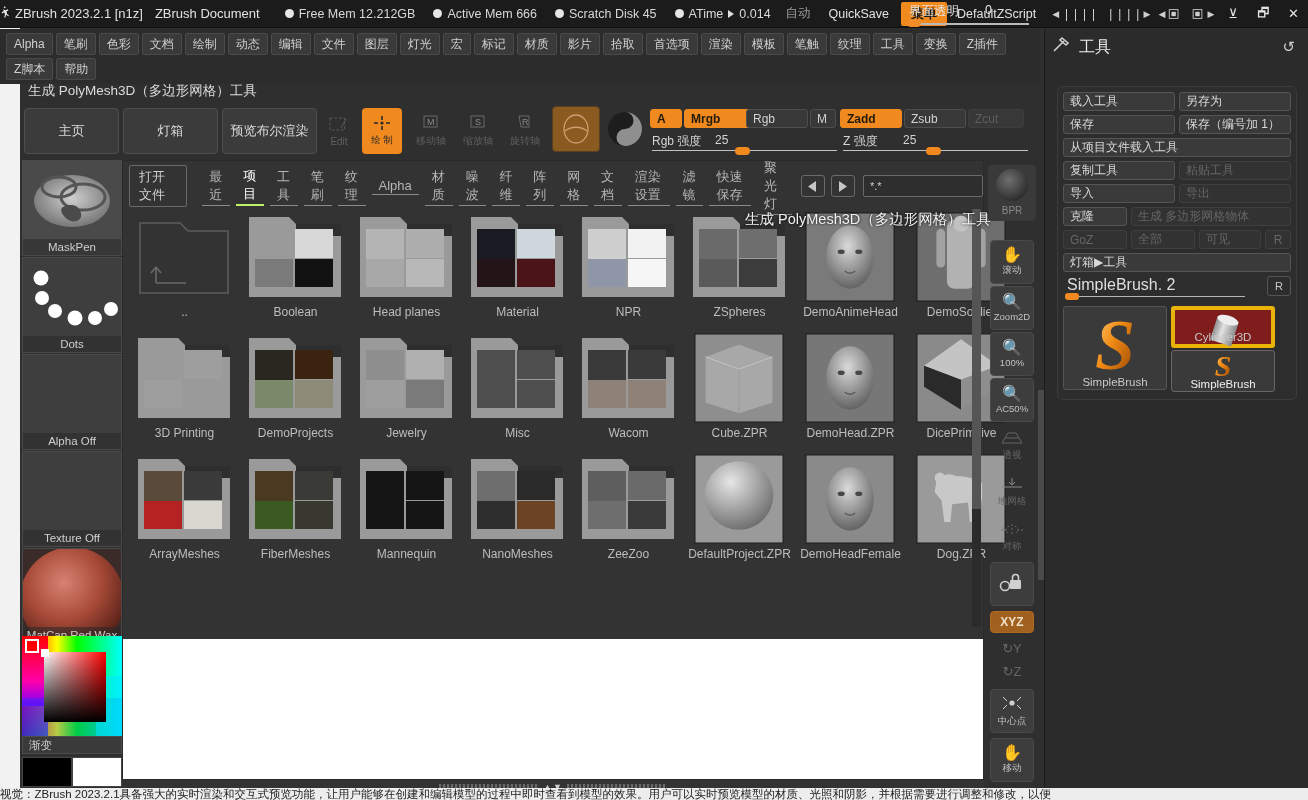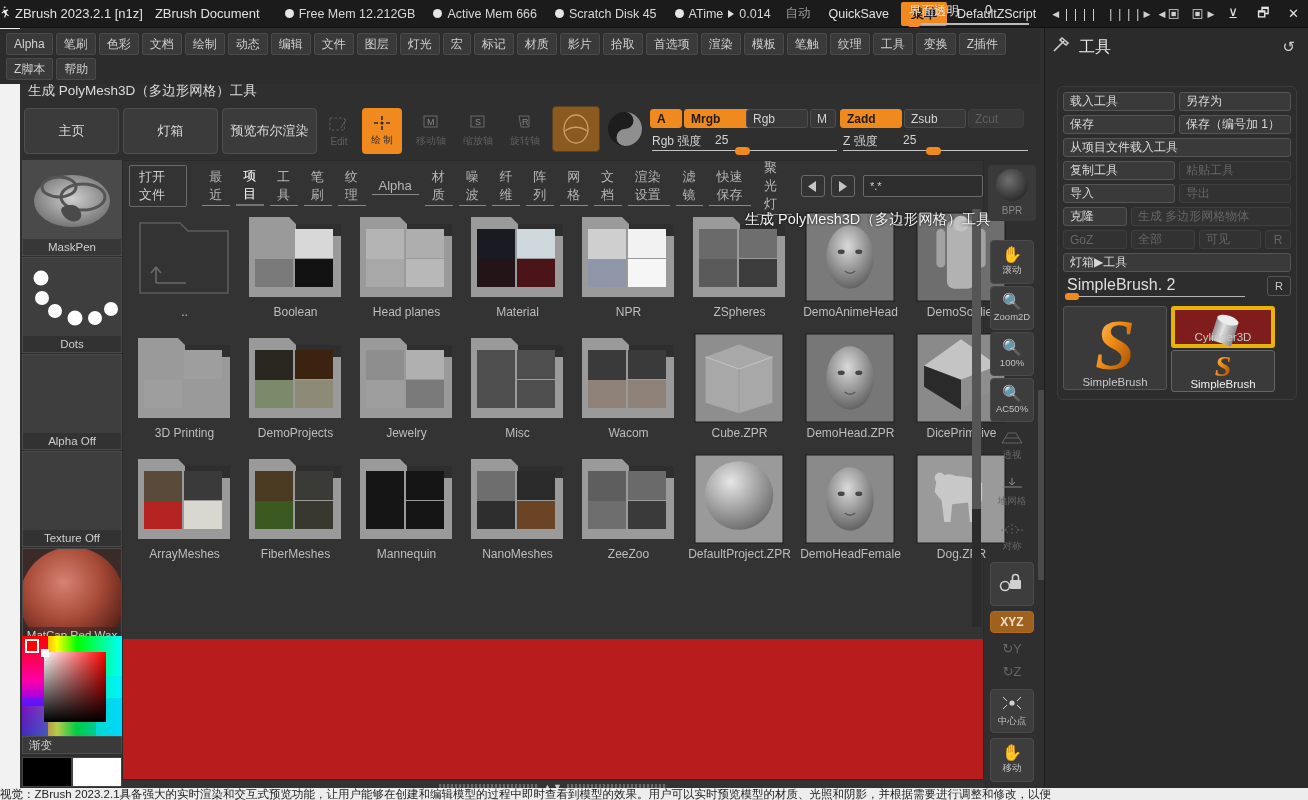--- a/index.html
+++ b/index.html
@@ -110,37 +110,37 @@
   .left-vert-text {
     position:absolute; left:2px; top:150px; width:18px; height:620px;
     color:#6a6a8a; font-size:11px; line-height:22px; text-align:center;
     overflow:hidden; opacity:0.65;
   }
   .left-strip { position:absolute; left:0; top:28px; width:20px; height:772px; background:#f2f2f2; }
 
   
   .canvas {
     position:absolute; left:122px; top:160px; width:862px; height:620px;
-    background:#b91c1c; border:1px solid #2a2a2a;
+    background:#ffffff; border:1px solid #2a2a2a;
   }
   .lb {
     position:absolute; left:0px; top:0px; width:860px; height:478px;
     background:#333333;
   }
   .lb-tabs {
     position:absolute; left:0; top:10px; width:860px; height:30px;
     display:flex; align-items:center; gap:0px; padding-left:6px;
     font-size:13px;
   }
   .lb-openfile {
     border:1px solid #6a6a6a; border-radius:2px; padding:2px 9px; color:#cfcfcf;
     font-size:13px; margin-right:12px;
   }
   .lb-tab { padding:1px 7px; color:#b5b5b5; border-bottom:1px solid #8a8a8a; margin:0 3px; font-size:13px;}
-  .lb-tab.sel { color:#ffffff; border-bottom:2px solid #737373; }
+  .lb-tab.sel { color:#ffffff; border-bottom:2px solid #bef264; }
   .lb-nav {
     width:32px; height:22px; border:1px solid #6a6a6a; border-radius:3px;
     display:flex; align-items:center; justify-content:center; margin-left:6px; color:#d5d5d5;
   }
   .lb-filter {
     margin-left:8px; width:160px; height:22px; border:1px solid #6a6a6a; border-radius:2px;
     background:#2e2e2e; color:#cfcfcf; font-size:11px; display:flex; align-items:center; padding-left:6px;
   }
   .lb-grid { position:absolute; left:6px; top:48px; width:854px; height:420px; }
   .lb-cell { position:absolute; width:111px; height:120px; }

